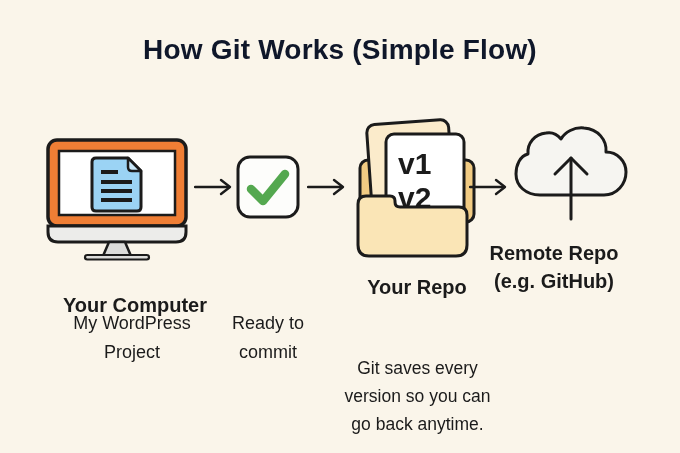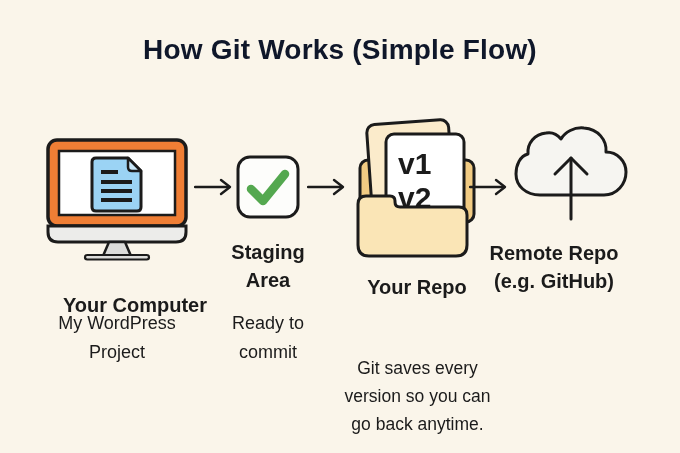--- a/index.html
+++ b/index.html
@@ -32,21 +32,21 @@
     position: absolute; text-align: center; color: #1b1b1b;
   }
   .label { font-size: 20px; font-weight: 700; line-height: 1.42; }
   .sublabel { font-size: 18px; font-weight: 400; line-height: 1.6; }
 
   #label-computer { left: 27px;  top: 291px; width: 180px; text-align: right; }
   #label-staging  { left: 213px; top: 238px; width: 110px; }
   #label-local    { left: 337px; top: 273px; width: 160px; }
   #label-remote   { left: 474px; top: 239px; width: 160px; }
 
-  #sub-computer { left: 32px;  top: 309px; width: 170px; }
+  #sub-computer { left: 47px;  top: 309px; width: 170px; }
   #sub-staging  { left: 213px; top: 309px; width: 110px; }
   #sub-local    { left: 340px; top: 306px; width: 155px; font-size: 17.5px; margin-top: 48px; }
   #sub-remote   { left: 498px; top: 309px; width: 150px; }
 
   svg { display: block; }
   .outline { stroke: #1b1b1b; }
 </style>
 </head>
 <body>
 
@@ -107,21 +107,20 @@
 
   <svg id="icon-cloud" class="icon" width="125" height="105" viewBox="0 0 125 105">
     <path d="M 28,73 H 92 C 105,73 114,62 114,50 C 114,39 105,30 94,30 C 95,18 86,7 72,6 C 62,5 53,10 49,17 C 45,12 39,10 34,11 C 23,12 15,21 16,32 C 8,34 4,43 4,52 C 4,64 14,73 28,73 Z" class="outline" stroke-width="3" stroke-linejoin="round" fill="#f6f5f1"></path>
     <g stroke="#1b1b1b" stroke-width="3" fill="none" stroke-linecap="round" stroke-linejoin="round">
       <line x1="59" y1="97" x2="59" y2="36"></line>
       <polyline points="43,52 59,36 75,52"></polyline>
     </g>
   </svg>
 
   <div class="label" id="label-computer">Your Computer</div>
-  <div class="label" id="label-staging">Staging Area</div>
   <div class="label" id="label-local">Your Repo</div>
   <div class="label" id="label-remote">Remote Repo (e.g. GitHub)</div>
 
   <div class="sublabel" id="sub-computer">My WordPress Project</div>
   <div class="sublabel" id="sub-staging">Ready to commit</div>
   <div class="sublabel" id="sub-local">Git saves every version so you can go back anytime.</div>
 
 </div>
 
 </body></html>

